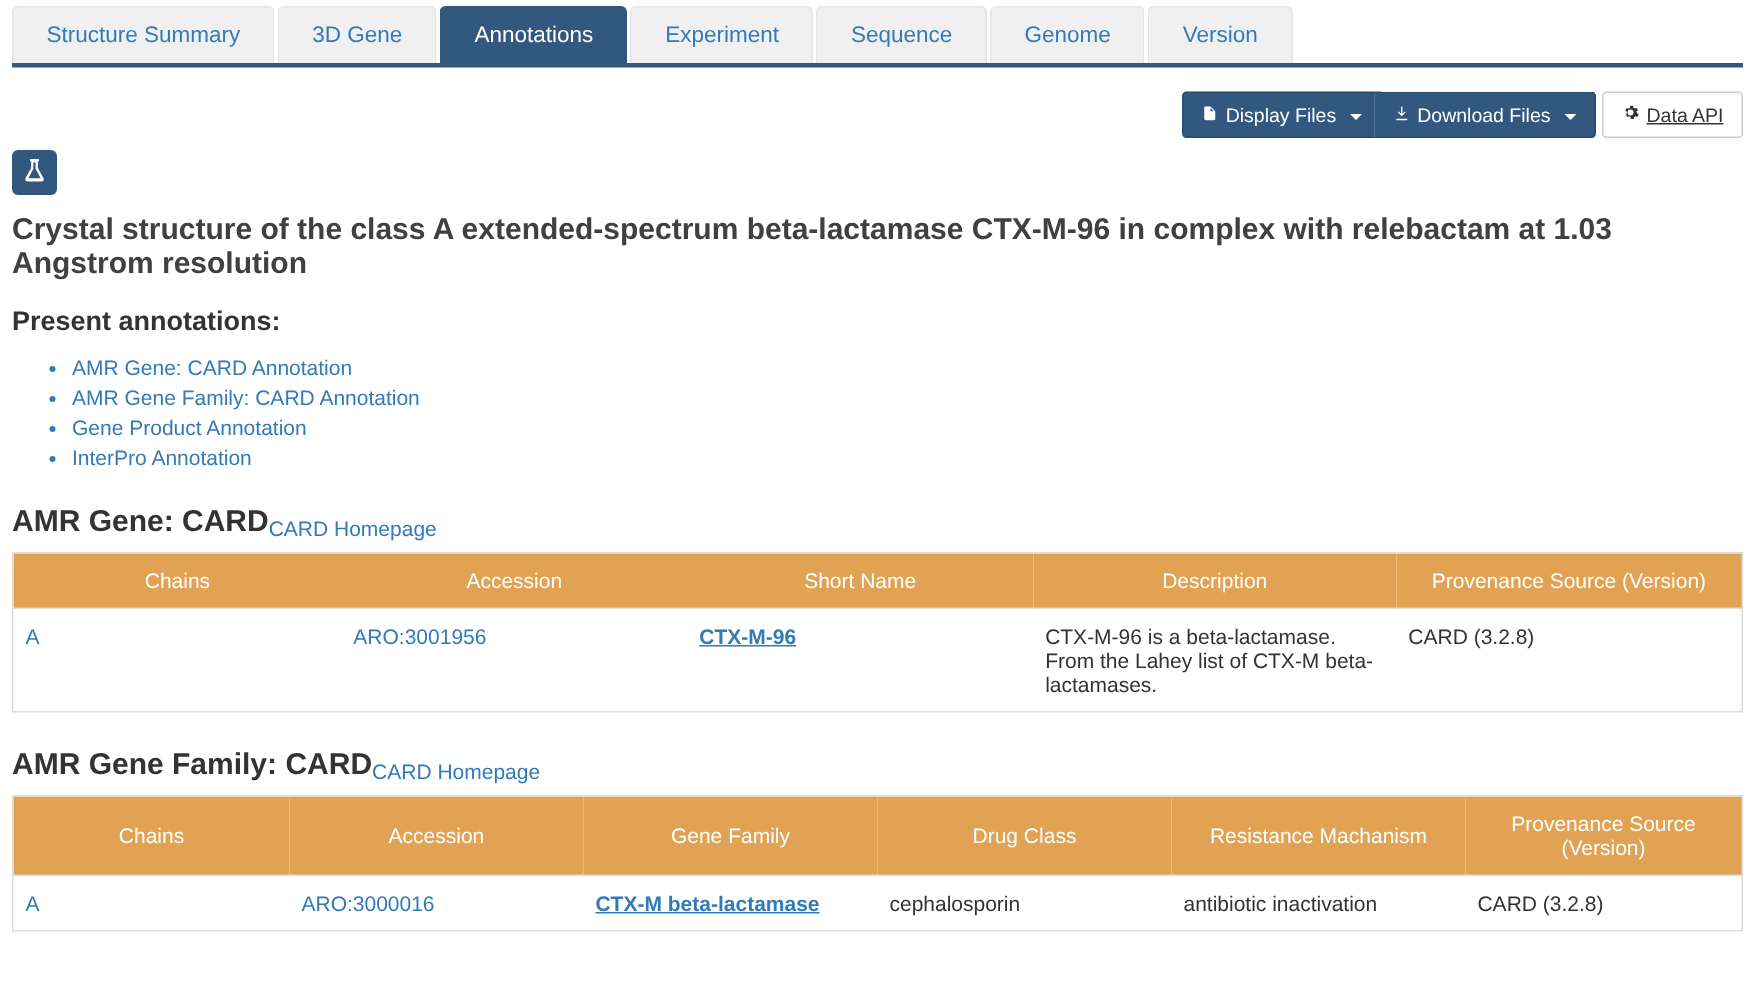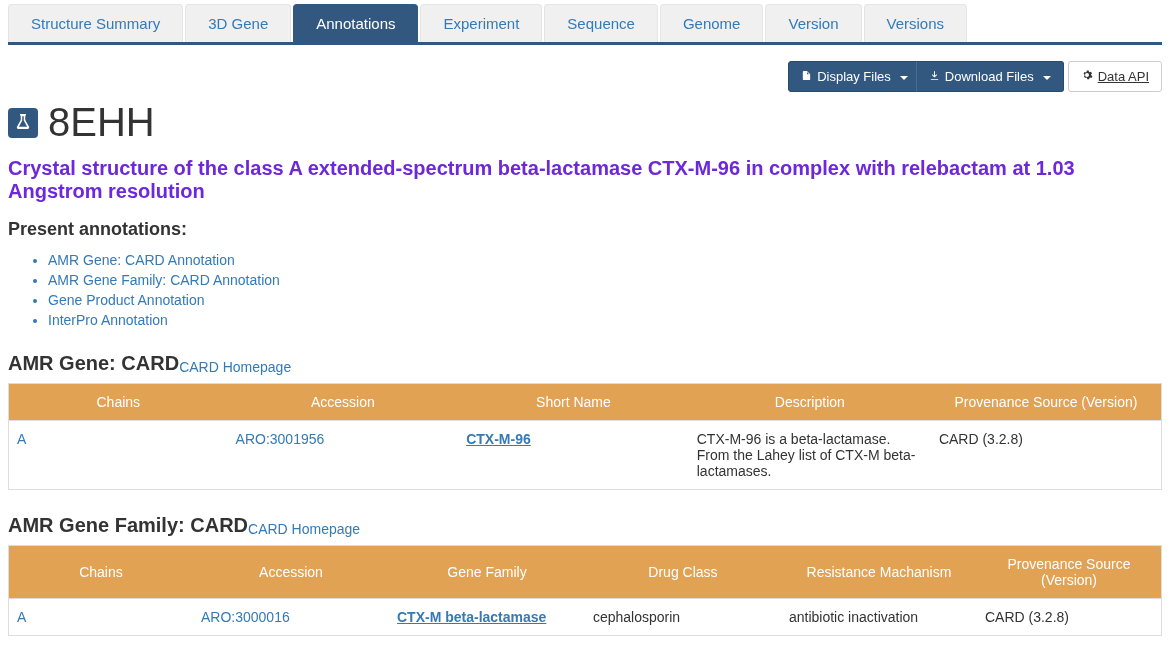--- a/index.html
+++ b/index.html
@@ -52,21 +52,21 @@
     .btn-primary:first-child { border-radius: 3px 0 0 3px; }
     .icon { display:inline-block; }
     .caret::after { content: ""; display:inline-block; border-top: 4px solid; border-left: 4px solid transparent; border-right: 4px solid transparent; margin-left:4px; vertical-align: middle; }
     .title-row { display:flex; align-items:center; gap:10px; margin:0 0 12px 0;}
     .flask-badge {
       background:#325880; border-radius:4px; width:30px; height:30px;
       display:flex; align-items:center; justify-content:center;
     }
     .flask-badge svg { fill:#fff; width:18px; height:18px;}
     h1 { font-size: 40px; font-weight:500; color:#333; }
-    .subtitle { font-size: 20px; font-weight:700; margin: 8px 0 16px 0; color:#6d28d9;}
+    .subtitle { font-size: 20px; font-weight:700; margin: 8px 0 16px 0; color:#404040;}
     .section-heading { font-size:18px; font-weight:700; margin:12px 0;}
     ul.anno-list { padding-left: 40px; margin-bottom: 24px;}
     ul.anno-list li { color:#337ab7; margin:4px 0; cursor:pointer;}
     .table-section { margin-bottom: 24px; }
     .sec-header { display:flex; align-items:flex-end; margin-bottom:8px;}
     .sec-title { font-size:20px; font-weight:700;}
     .sec-link { color:#337ab7; font-size:14px; cursor:pointer;}
     table { width:100%; border-collapse:collapse; border:1px solid #ddd; }
     th { background:#e2a254; color:#fff; text-align:center; font-weight:400; padding:10px 8px; font-size:14px;}
     td { padding:10px 8px; border-top:1px solid #ddd; vertical-align:top; font-size:14px;}
@@ -88,21 +88,20 @@
 <body>
 
 <div class="tabs">
   <div class="tab">Structure Summary</div>
   <div class="tab">3D Gene</div>
   <div class="tab active">Annotations</div>
   <div class="tab">Experiment</div>
   <div class="tab">Sequence</div>
   <div class="tab">Genome</div>
   <div class="tab">Version</div>
-  <div class="tab">Versions</div>
 </div>
 
 <div class="toolbar">
   <div style="display:flex;">
     <button class="btn btn-primary">
       <span class="icon"><svg width="11" height="11" viewBox="0 0 24 24" fill="currentColor">
             <path d="M13 2H6a2 2 0 0 0-2 2v16a2 2 0 0 0 2 2h12a2 2 0 0 0 2-2V9l-7-7zm0 2.5L17.5 9H13V4.5z"></path>
           </svg></span>
       <span>Display Files</span>
       <span class="caret"></span>
@@ -122,21 +121,20 @@
     <span>Data API</span>
   </button>
 </div>
 
 <div class="title-row">
   <span class="flask-badge">
     <svg viewBox="0 0 24 24">
         <path d="M9 2v6l-5 9c-.8 1.4.2 3 1.8 3h12.4c1.6 0 2.6-1.6 1.8-3l-5-9V2h1V0H8v2h1zm2 1h2v5.6l4.5 8.4H6.5L11 8.6V3z"></path>
       </svg>
   </span>
-  <h1>8EHH</h1>
 </div>
 
 <div class="subtitle">Crystal structure of the class A extended-spectrum beta-lactamase CTX-M-96 in complex with relebactam at 1.03 Angstrom resolution</div>
 
 <div class="section-heading">Present annotations:</div>
 
 <ul class="anno-list">
   <li>AMR Gene: CARD Annotation</li>
   <li>AMR Gene Family: CARD Annotation</li>
   <li>Gene Product Annotation</li>

